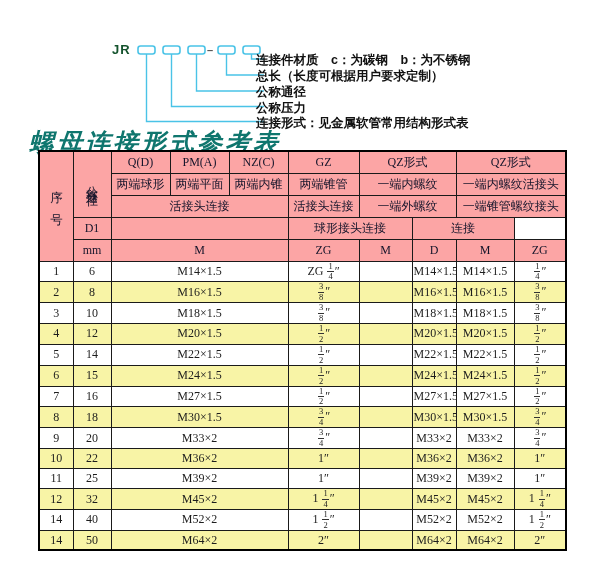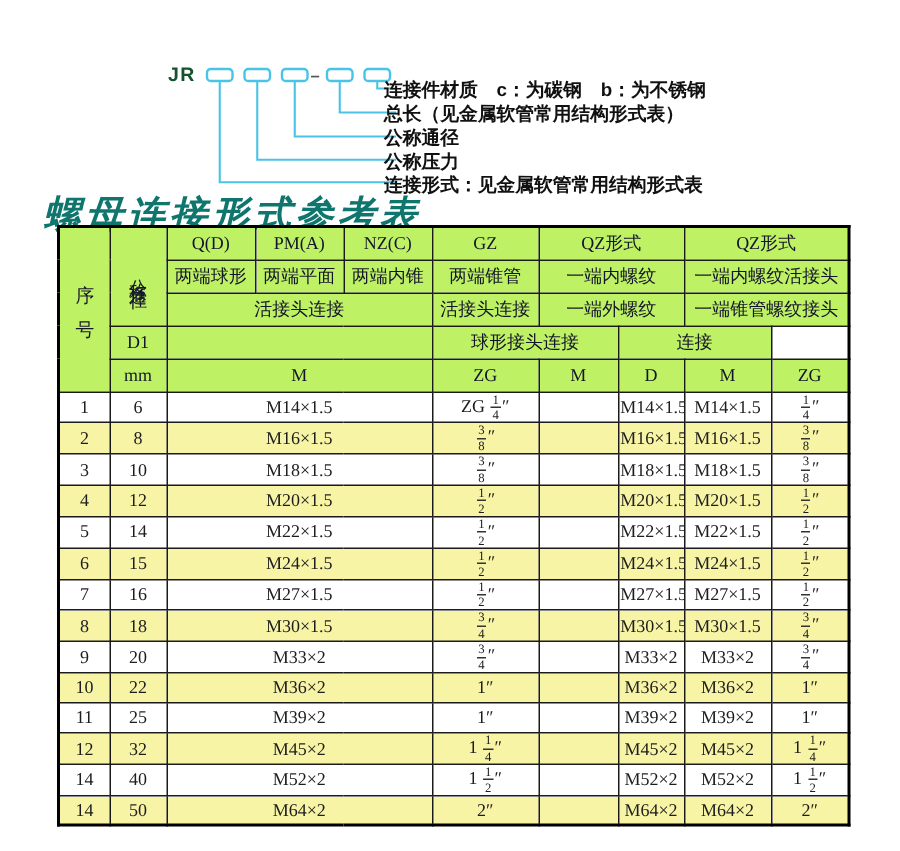--- a/index.html
+++ b/index.html
@@ -24,21 +24,21 @@
                  letter-spacing:3px; }
 
   
   #ref-table { position:absolute; left:38px; top:150px; width:527px;
                border-collapse:collapse; table-layout:fixed;
                font-family:"Liberation Serif", serif; font-size:12px; color:#14142a; }
   #ref-table th, #ref-table td { border:1px solid #1a1a1a; text-align:center;
                vertical-align:middle; font-weight:normal; padding:0 1px;
                overflow:hidden; white-space:nowrap; }
   #ref-table { border:2px solid #000; }
-  #ref-table thead th { background:#bef264; height:22px;font-family:Liberation Serif, serif; }
+  #ref-table thead th { background:#fca5a5; height:22px;font-family:Liberation Serif, serif; }
   #ref-table tbody td { height:20px; color:#1d1d1d; }
   #ref-table tbody tr.white td { background:#ffffff; }
   #ref-table tbody tr.yellow td { background:#f8f4a6; }
 
   .vtext { writing-mode:vertical-lr; text-orientation:upright;
            display:inline-block; line-height:1; }
   .vtext.xh { letter-spacing:24px; font-size:12.5px; }
   .vtext.gc { letter-spacing:3px; font-size:12px; }
 
   .vfrac { display:inline-flex; flex-direction:column; vertical-align:middle;
@@ -65,21 +65,21 @@
       <polyline points="226.5,54 226.5,75 264,75"></polyline>
       <polyline points="196.5,54 196.5,91 264,91"></polyline>
       <polyline points="171.5,54 171.5,106.5 264,106.5"></polyline>
       <polyline points="146.5,54 146.5,121.5 264,121.5"></polyline>
     </g>
   </svg>
 
   <div id="code-prefix">JR</div>
 
   <div class="dgm-label" style="top:52px;">连接件材质　c：为碳钢　b：为不锈钢</div>
-  <div class="dgm-label" style="top:68px;">总长（见金属软管常用结构形式表）</div>
+  <div class="dgm-label" style="top:68px;">总长（长度可根据用户要求定制）</div>
   <div class="dgm-label" style="top:84px;">公称通径</div>
   <div class="dgm-label" style="top:99.5px;">公称压力</div>
   <div class="dgm-label" style="top:115px;">连接形式：见金属软管常用结构形式表</div>
 
   <div id="table-title">螺母连接形式参考表</div>
 
   <table id="ref-table">
     <colgroup>
       <col style="width:34px">
         <col style="width:38px">

